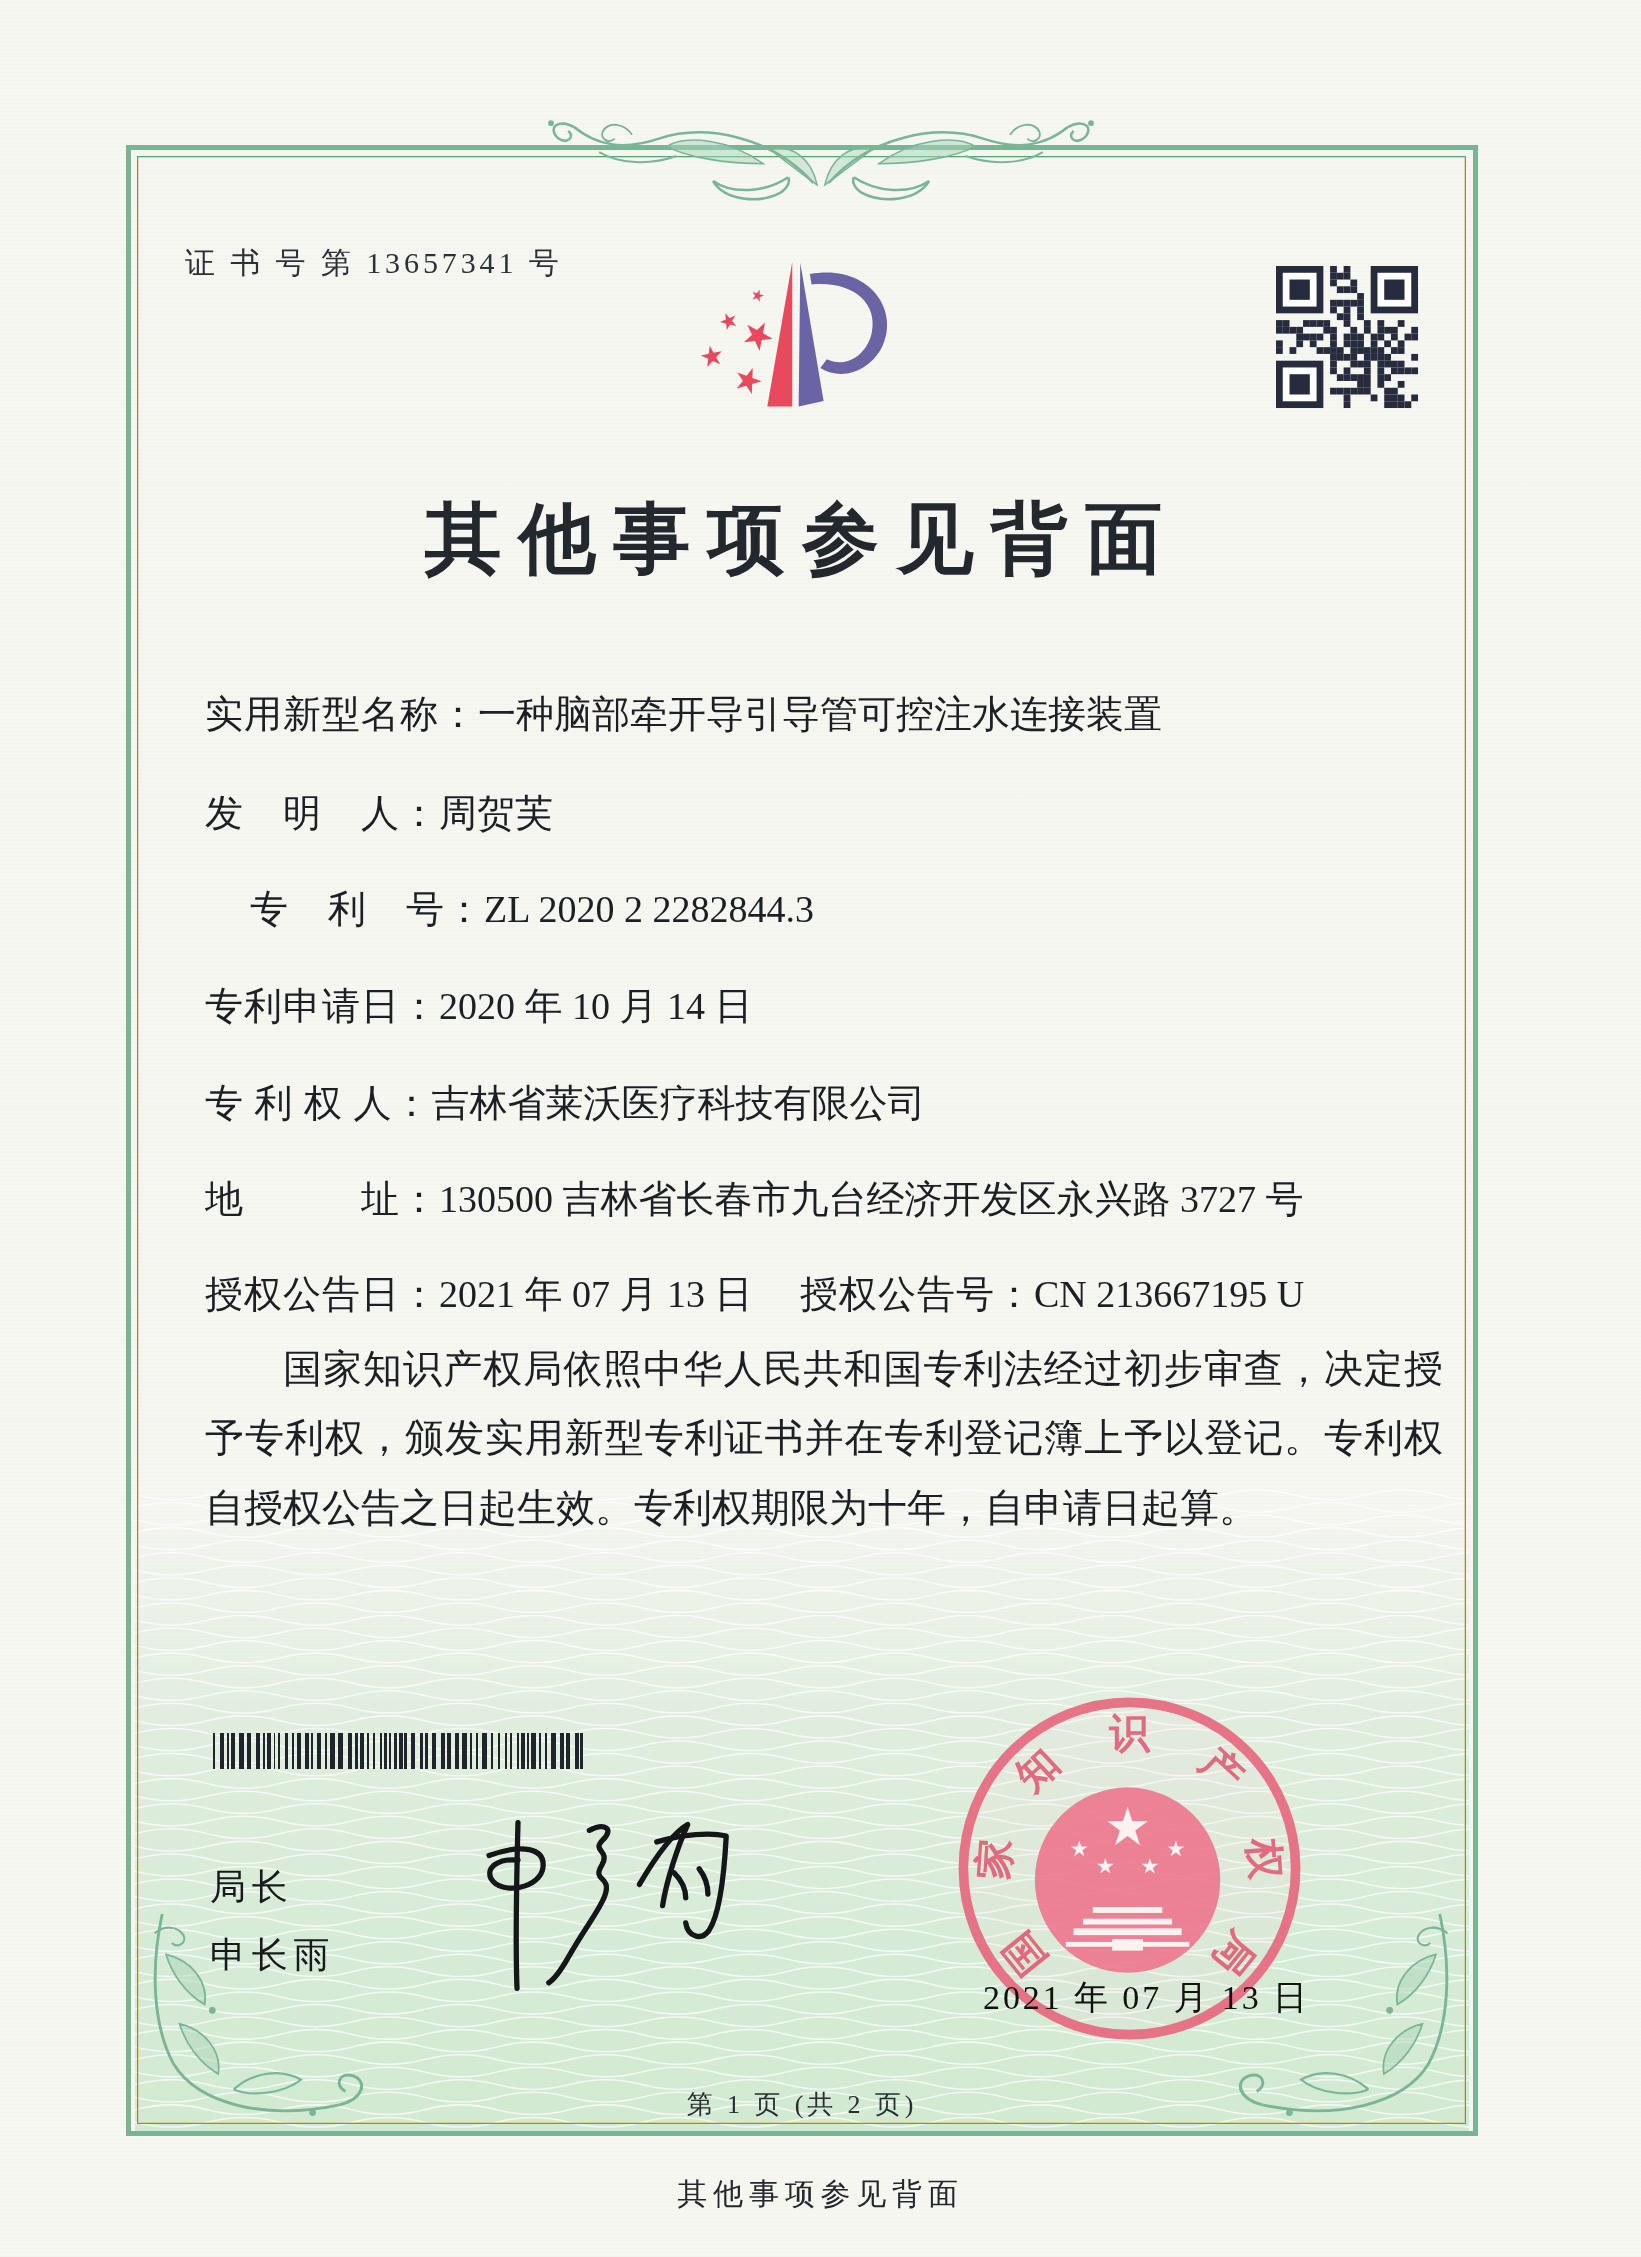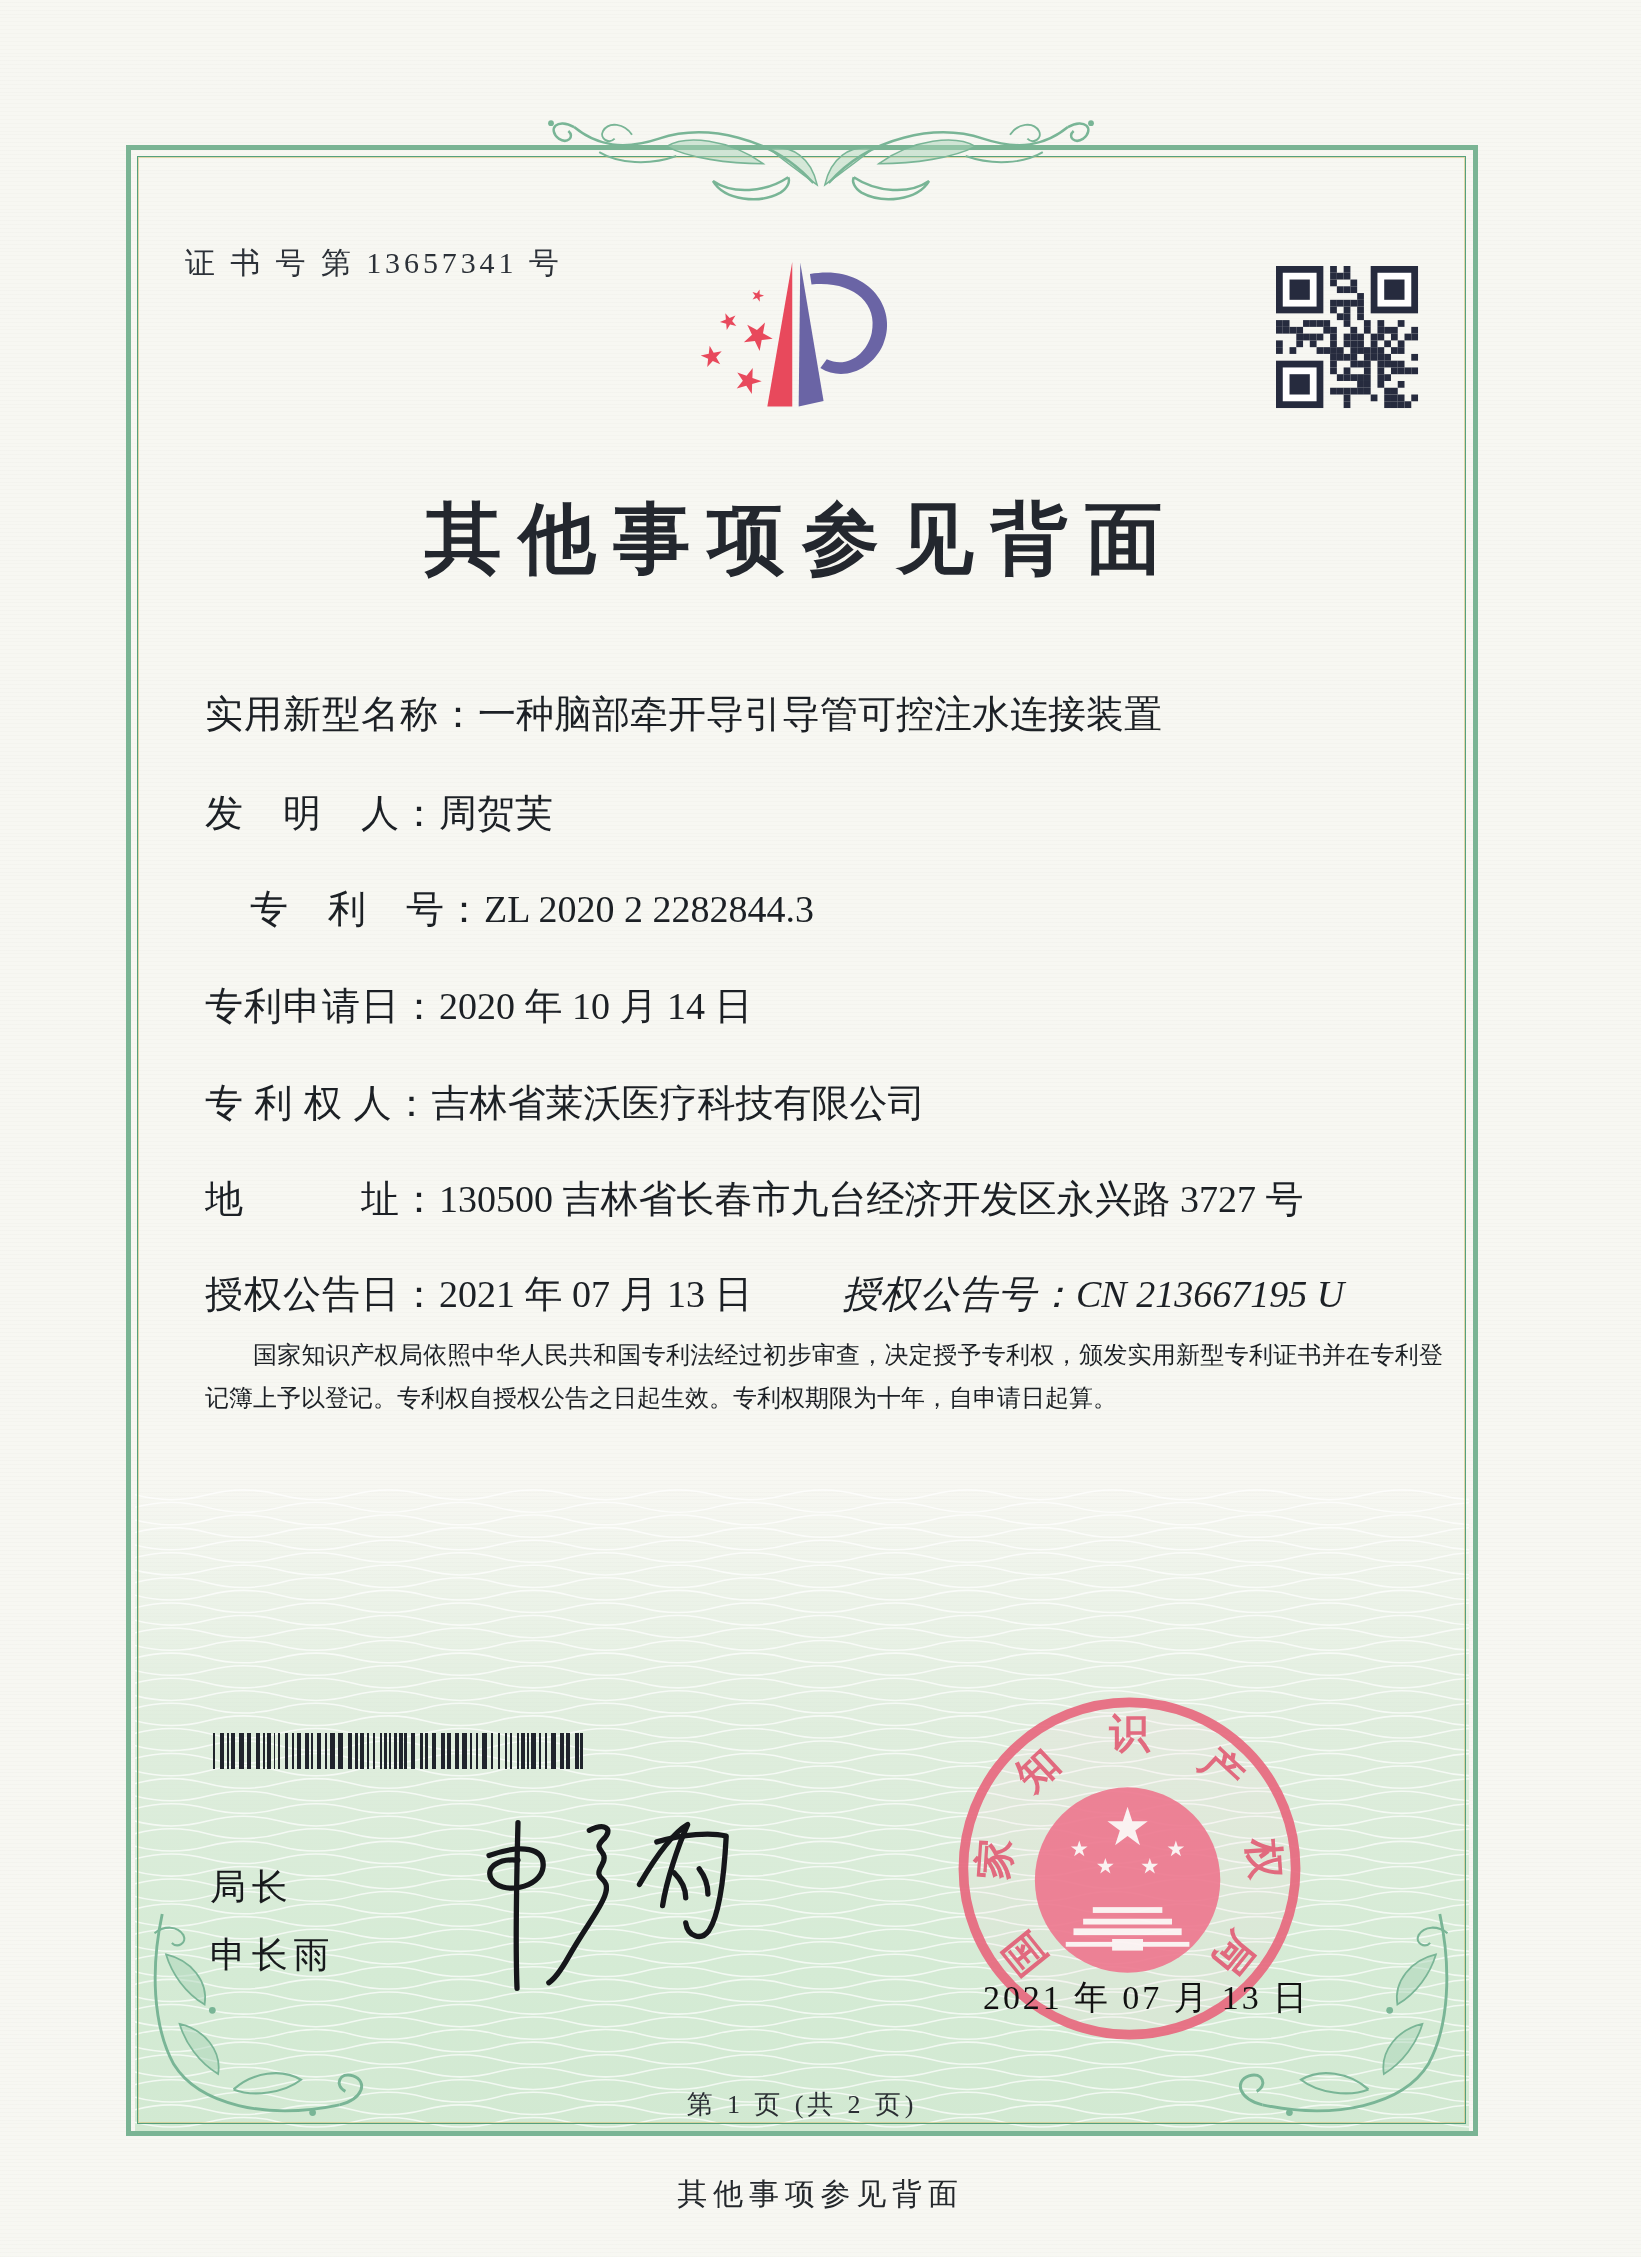--- a/index.html
+++ b/index.html
@@ -36,26 +36,26 @@
     left:185px;top:243px;font-size:30px;letter-spacing:3.9px;color:#2c3138;
   }
   .title{
     left:126px;top:488px;width:1352px;text-align:center;
     font-size:77px;font-weight:700;letter-spacing:17.4px;color:#23272e;
   }
 
   
   .field-row{left:205px;font-size:38px;color:#1c2025;white-space:nowrap;}
   .field-row .lab{letter-spacing:1px;}
-  .grant-no{left:842px;font-style:italic;}
+  .grant-no{left:800px;}
 
   
   .body-text{
     left:205px;top:1334px;width:1238px;
-    font-size:24px;line-height:1.78;text-align:justify;color:#1c2025;
+    font-size:39px;line-height:1.78;text-align:justify;color:#1c2025;
   }
   .body-text p{margin:0 0 9.7px 0;text-indent:2em;}
 
   
   .director-title{left:210px;top:1863px;font-size:36px;letter-spacing:5.8px;color:#17191c;}
   .director-name{left:210px;top:1931px;font-size:36px;letter-spacing:5.8px;color:#17191c;}
   .seal-date{left:983px;top:1975px;font-size:34px;letter-spacing:2.9px;color:#111;z-index:6;}
   .page-footer{left:126px;top:2087px;width:1352px;text-align:center;font-size:26px;letter-spacing:3.9px;color:#2a2e33;}
   .back-note{left:0;top:2174px;width:1641px;text-align:center;font-size:30px;letter-spacing:5.8px;color:#24282c;}
 

